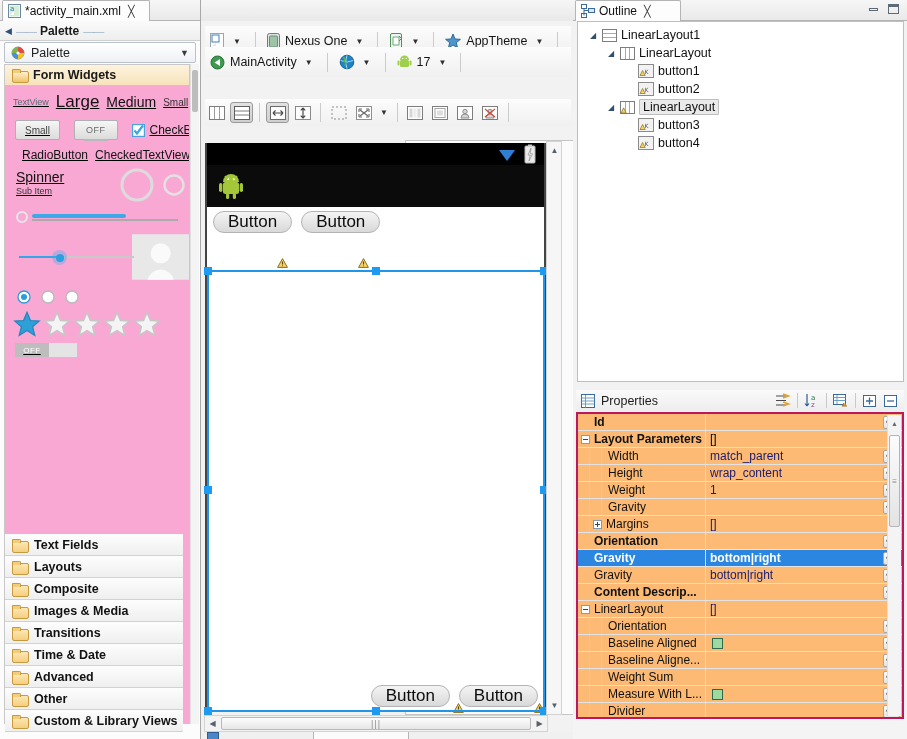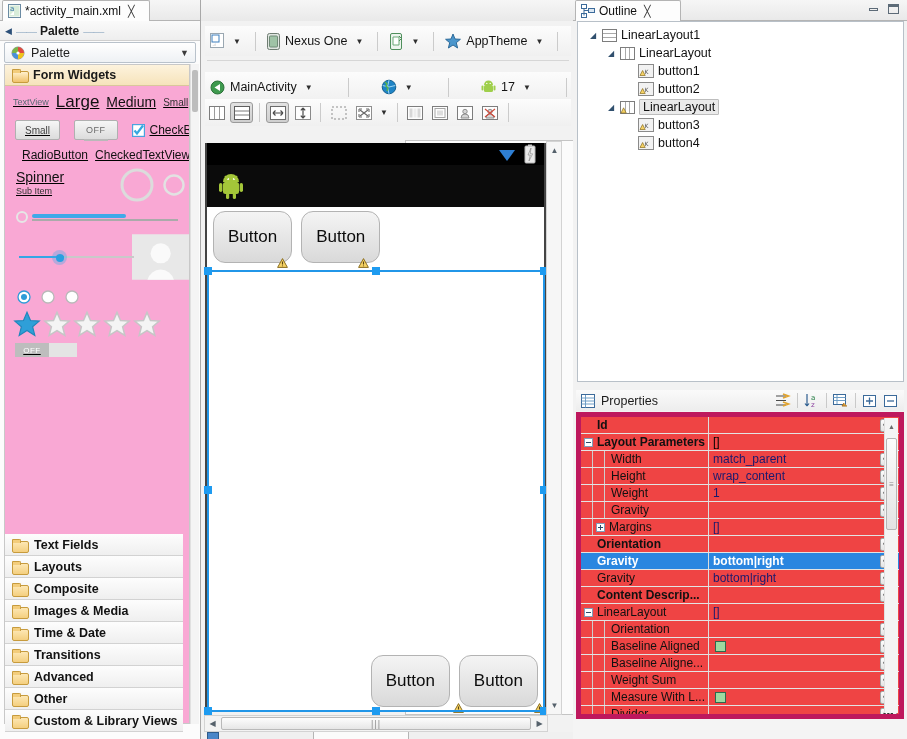--- a/index.html
+++ b/index.html
@@ -100,21 +100,21 @@
   
   #editor-panel { left: 201px; top: 0; width: 372px; height: 739px; background: #f2f2f2; }
   #editor-tabbar { position: absolute; left: 0; right: 0; top: 0; height: 21px;
                    background: linear-gradient(#f6f6f6,#e9e9e9); }
   .tbar {
     position: absolute; left: 4px; right: 2px; height: 30px;
     display: flex; align-items: center; gap: 2px;
     background: linear-gradient(#fcfcfc,#f0f0f0);
   }
   #tbar1 { top: 26px; }
-  #tbar2 { top: 72px; justify-content: space-between; }
+  #tbar2 { top: 47px; }
   #tbar3 { top: 99px; height: 27px; }
   .tb-item {
     display: flex; align-items: center; gap: 5px; height: 23px;
     padding: 0 5px; border-radius: 2px; white-space: nowrap;
     font-size: 12.5px; color: #141414;
   }
   .tb-caret { font-size: 8px; color: #2e2e2e; padding: 0 3px; }
   .tb-sep { width: 1px; height: 19px; background: #cbcbcb; margin: 0 4px; }
   .tb-btn {
     width: 23px; height: 21px; display: flex; align-items: center; justify-content: center;
@@ -146,21 +146,21 @@
   #app-title { color: #fff; font-size: 22px; font-weight: 400; letter-spacing: .2px; }
   #toprow {
     position: absolute; left: 0; right: 0; top: 64px; height: 39px; background: #fff;
     display: flex; align-items: flex-start; gap: 9px; padding: 4px 0 0 6px;
   }
   #bottomrow {
     position: absolute; left: 0; right: 0; bottom: 3px; height: 42px; background: #fff;
     display: flex; align-items: flex-end; justify-content: flex-end; gap: 9px; padding: 0 6px 2px 0;
   }
   .dev-btn {
-    height: 52px; min-width: 74px; padding: 0 14px;
+    height: 22px; min-width: 74px; padding: 0 14px;
     background: linear-gradient(#f4f4f4,#d9d9d9);
     border: 1px solid #b3b3b3; border-radius: 12px;
     display: inline-flex; align-items: center; justify-content: center;
     font-size: 17px; color: #0c0c0c;
   }
   
   .sel-line { position: absolute; background: #2196e8; }
   .sel-h { position: absolute; width: 8px; height: 8px; background: #1e9bf0; }
 
   #vscroll {
@@ -200,21 +200,21 @@
     position: absolute; left: 3px; right: 3px; top: 390px; height: 21px;
     background: linear-gradient(#fafafa,#ededed);
     display: flex; align-items: center; gap: 6px; padding-left: 5px;
   }
   #props-header .ptitle { font-size: 12.5px; color: #1b1b1b; }
   .ph-btns { margin-left: auto; display: flex; align-items: center; gap: 6px; padding-right: 6px; }
   .ph-sep { width: 1px; height: 15px; background: #c9c9c9; }
 
   #props-table {
     position: absolute; left: 3px; right: 3px; top: 412px; bottom: 0;
-    background: #ef4444; border: 5px solid #be185d; overflow: hidden;
+    background: #fdba74; border: 2px solid #be185d; overflow: hidden;
   }
   .prow { display: flex; height: 17px; border-bottom: 1px solid #e3e3e3; align-items: stretch; }
   .pname {
     width: 128px; flex: none; display: flex; align-items: center;
     border-right: 1px solid #dcdcdc; font-size: 12px; color: #111;
     overflow: hidden; white-space: nowrap;
   }
   .pval { flex: 1; display: flex; align-items: center; padding-left: 4px;
           font-size: 12px; color: #1a1a6e; overflow: hidden; white-space: nowrap; }
   .prow.section .pname { font-weight: bold; }
@@ -423,25 +423,25 @@
       <div class="cat-row">
         <span class="folder"></span>
         <span>Composite</span>
       </div>
       <div class="cat-row">
         <span class="folder"></span>
         <span>Images &amp; Media</span>
       </div>
       <div class="cat-row">
         <span class="folder"></span>
-        <span>Time &amp; Date</span>
+        <span>Transitions</span>
       </div>
       <div class="cat-row">
         <span class="folder"></span>
-        <span>Transitions</span>
+        <span>Time &amp; Date</span>
       </div>
       <div class="cat-row">
         <span class="folder"></span>
         <span>Advanced</span>
       </div>
       <div class="cat-row">
         <span class="folder"></span>
         <span>Other</span>
       </div>
       <div class="cat-row">

